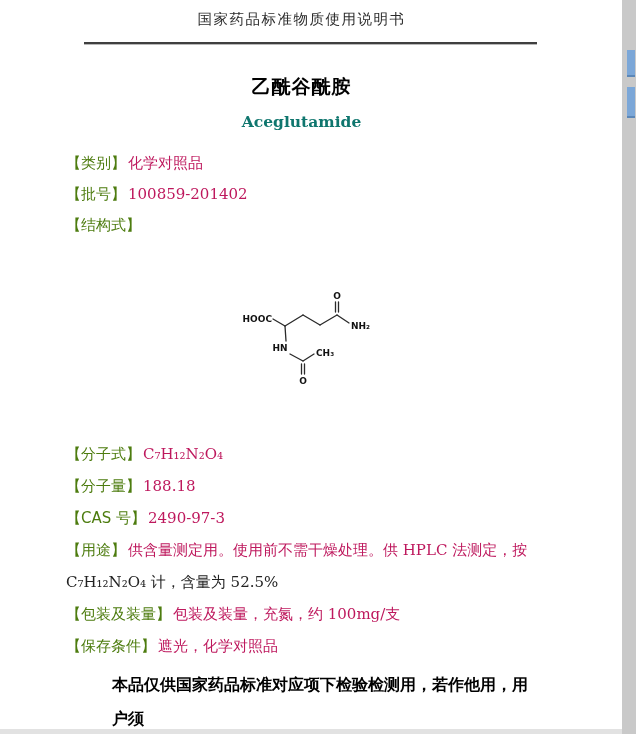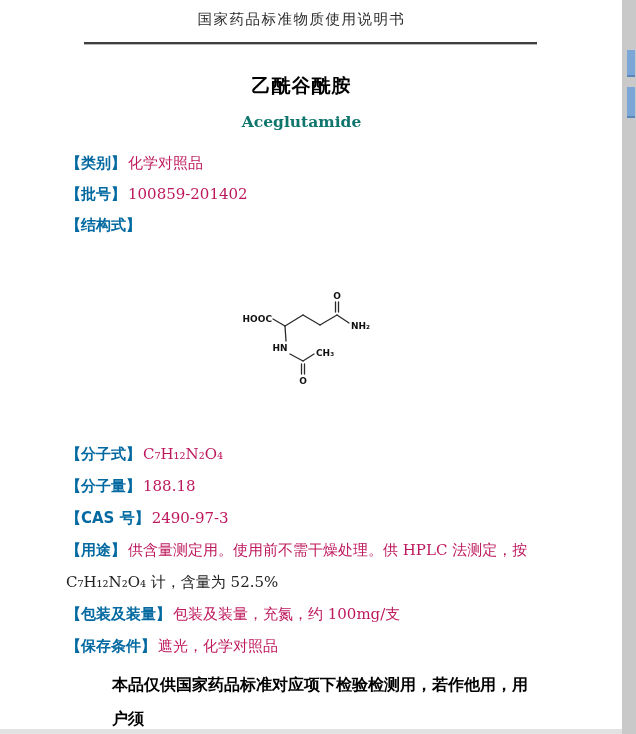--- a/index.html
+++ b/index.html
@@ -17,31 +17,31 @@
     letter-spacing:1.5px;
   }
   .rule{
     margin:12px 0 0 18px;width:453px;height:0;
     border-top:2px solid var(--rule_dark,#3f3f3f);
     border-bottom:1px solid #b8b8b8;
   }
   .title-cn{
     margin-top:30px;text-align:center;font-size:19px;font-weight:bold;
     line-height:24px;color:#000;
-    font-family:Liberation Mono, monospace;letter-spacing:1px;
+    font-family:Liberation Serif, serif;letter-spacing:1px;
   }
   .title-en{
     margin-top:13px;text-align:center;font-size:15.5px;font-weight:bold;
     line-height:20px;color:#0f766e;
   }
   .fields{margin-top:16px;}
   .field{margin:0;font-size:15px;line-height:31px;}
   .field.f32{line-height:32px;}
   .field .label{
-    font-weight:bold;color:#0369a1;
+    font-weight:normal;color:#4d7c0f;
     font-family:"DejaVu Sans","Liberation Sans",sans-serif;
   }
   .field .value{color:#be185d;margin-left:2px;}
   .cont{margin:0;font-size:15px;line-height:32px;color:#222;}
   .structure{
     margin:42px 0 50px 169px;width:140px;height:105px;display:block;
   }
   .structure text{
     font-family:"DejaVu Sans","Liberation Sans",sans-serif;
     font-size:9px;font-weight:bold;fill:#111;

